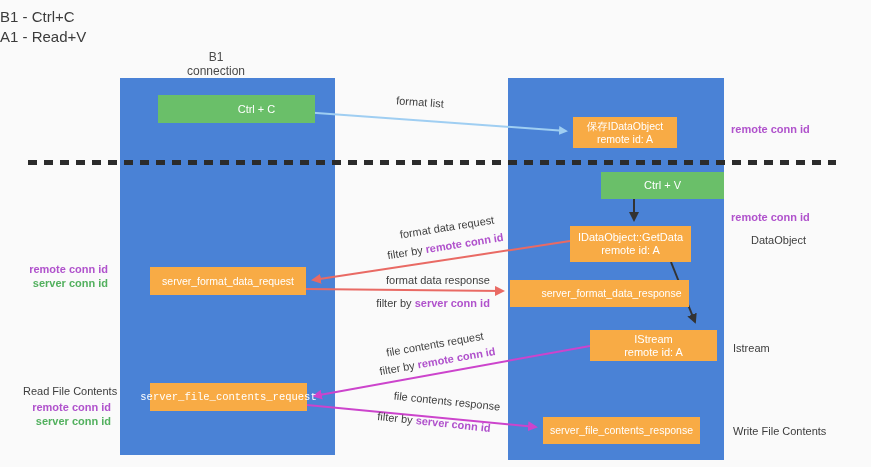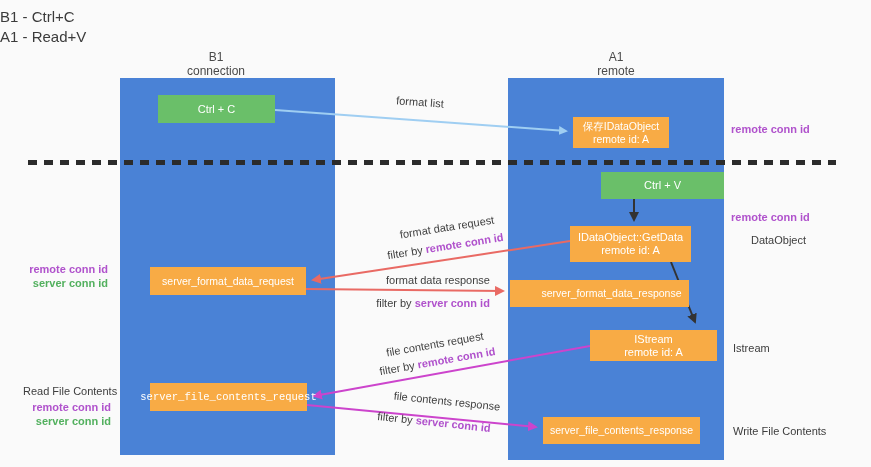--- a/index.html
+++ b/index.html
@@ -63,24 +63,20 @@
 
   <div class="abs title">
     <div>B1 - Ctrl+C</div>
     <div>A1 - Read+V</div>
   </div>
 
   <div class="abs lane-header" style="left:156px;top:50px;width:120px;">
     <div>B1</div>
     <div>connection</div>
   </div>
-  <div class="abs lane-header" style="left:556px;top:50px;width:120px;">
-    <div>A1</div>
-    <div>remote</div>
-  </div>
 
   <div class="abs lane" style="left:120px;top:78px;width:215px;height:377px;"></div>
   <div class="abs lane" style="left:508px;top:78px;width:216px;height:382px;"></div>
 
   <div class="abs dashed-line" style="left:28px;top:160px;width:808px;"></div>
 
   <svg width="871" height="467" viewBox="0 0 871 467">
     <defs>
       <marker id="m-blue" markerWidth="9" markerHeight="9" refX="7" refY="4.5" orient="auto" markerUnits="userSpaceOnUse">
         <path d="M0,0 L9,4.5 L0,9 z" fill="#9fcef2"></path>
@@ -97,25 +93,25 @@
     </defs>
     <line x1="275" y1="110" x2="566" y2="131" stroke="#9fcef2" stroke-width="2" marker-end="url(#m-blue)"></line>
     <line x1="634" y1="199" x2="634" y2="220" stroke="#333333" stroke-width="2" marker-end="url(#m-black)"></line>
     <line x1="671" y1="262" x2="695" y2="322" stroke="#333333" stroke-width="2" marker-end="url(#m-black)"></line>
     <line x1="570" y1="241" x2="313" y2="280" stroke="#e96a64" stroke-width="2" marker-end="url(#m-salmon)"></line>
     <line x1="306" y1="289" x2="503" y2="291" stroke="#e96a64" stroke-width="2" marker-end="url(#m-salmon)"></line>
     <line x1="590" y1="346" x2="314" y2="396" stroke="#cc44cc" stroke-width="2" marker-end="url(#m-magenta)"></line>
     <line x1="307" y1="405" x2="536" y2="427" stroke="#cc44cc" stroke-width="2" marker-end="url(#m-magenta)"></line>
   </svg>
 
-  <div class="abs node green" style="left:158px;top:95px;width:117px;height:28px;">
+  <div class="abs node green" style="left:158px;top:95px;width:117px;height:28px;padding-left:40px;">
     <span>Ctrl + C</span>
   </div>
 
-  <div class="abs node orange" style="left:573px;top:117px;width:96px;height:31px;">
+  <div class="abs node orange" style="left:573px;top:117px;width:104px;height:31px;">
     <span class="sub">保存IDataObject</span>
     <span class="sub">remote id: A</span>
   </div>
 
   <div class="abs node green" style="left:573px;top:172px;width:123px;height:27px;margin-left:28px;">
     <span>Ctrl + V</span>
   </div>
 
   <div class="abs node orange" style="left:570px;top:226px;width:121px;height:36px;text-align:center;">
     <span>IDataObject::GetData</span>

